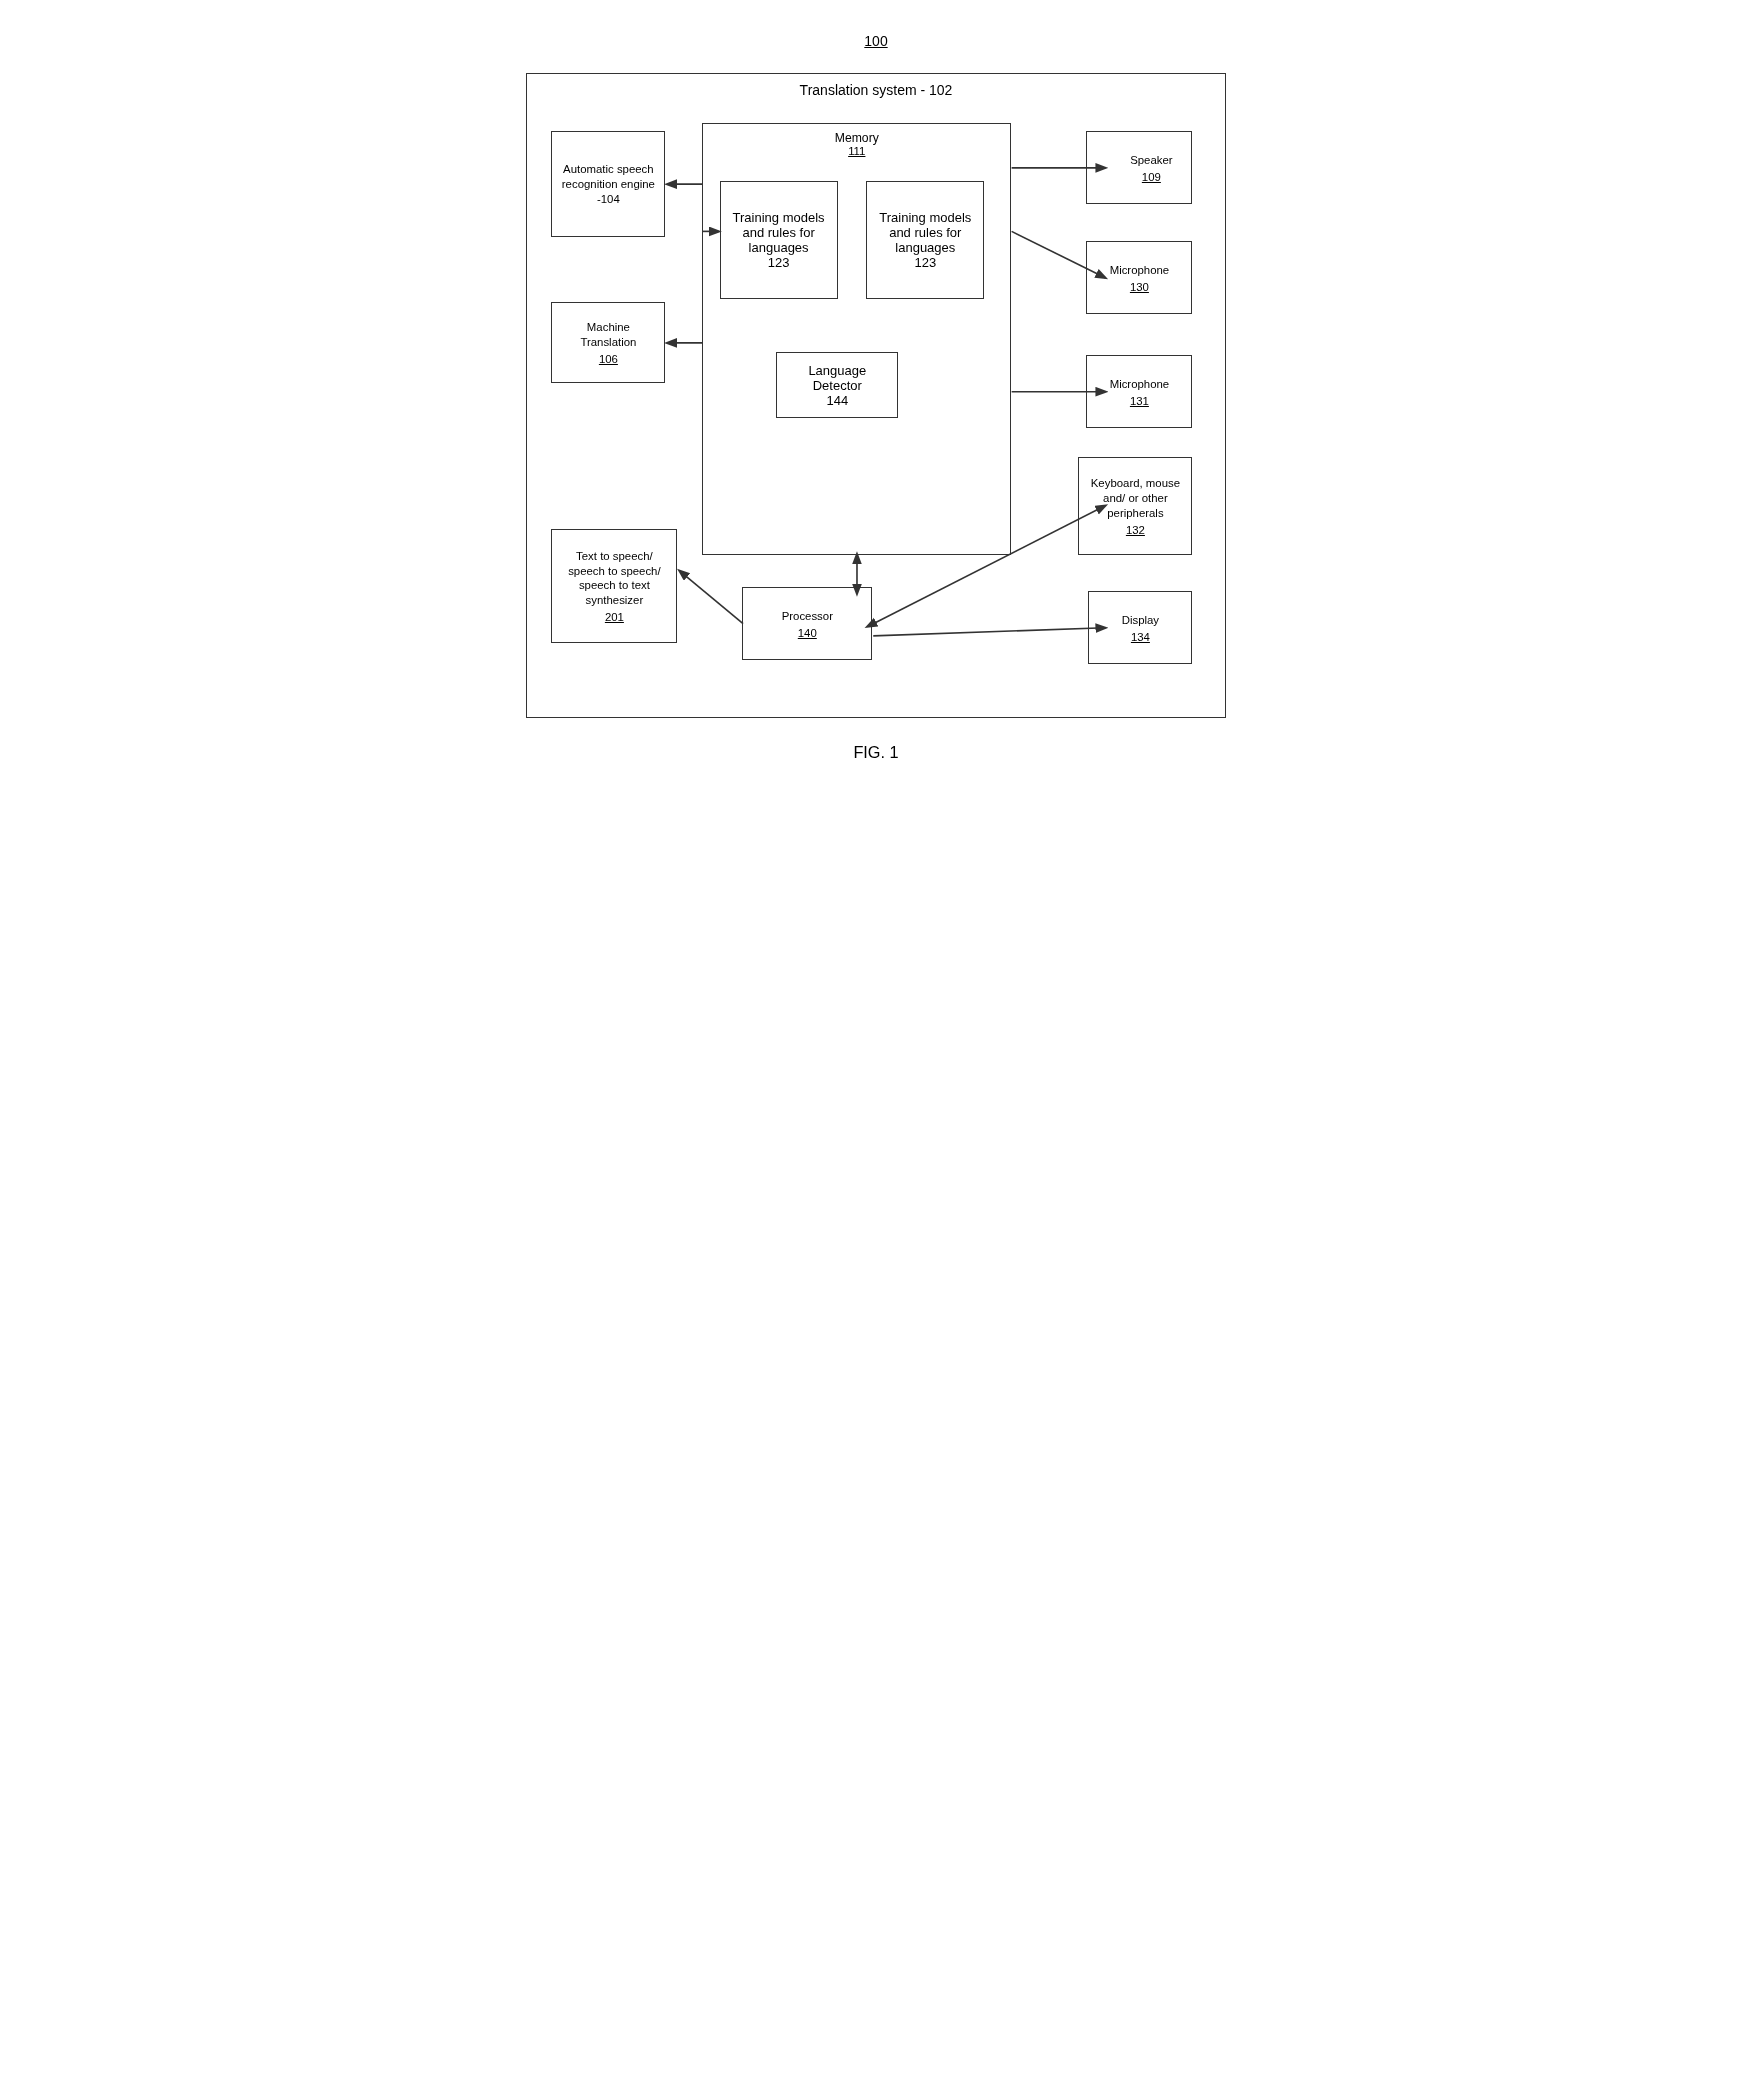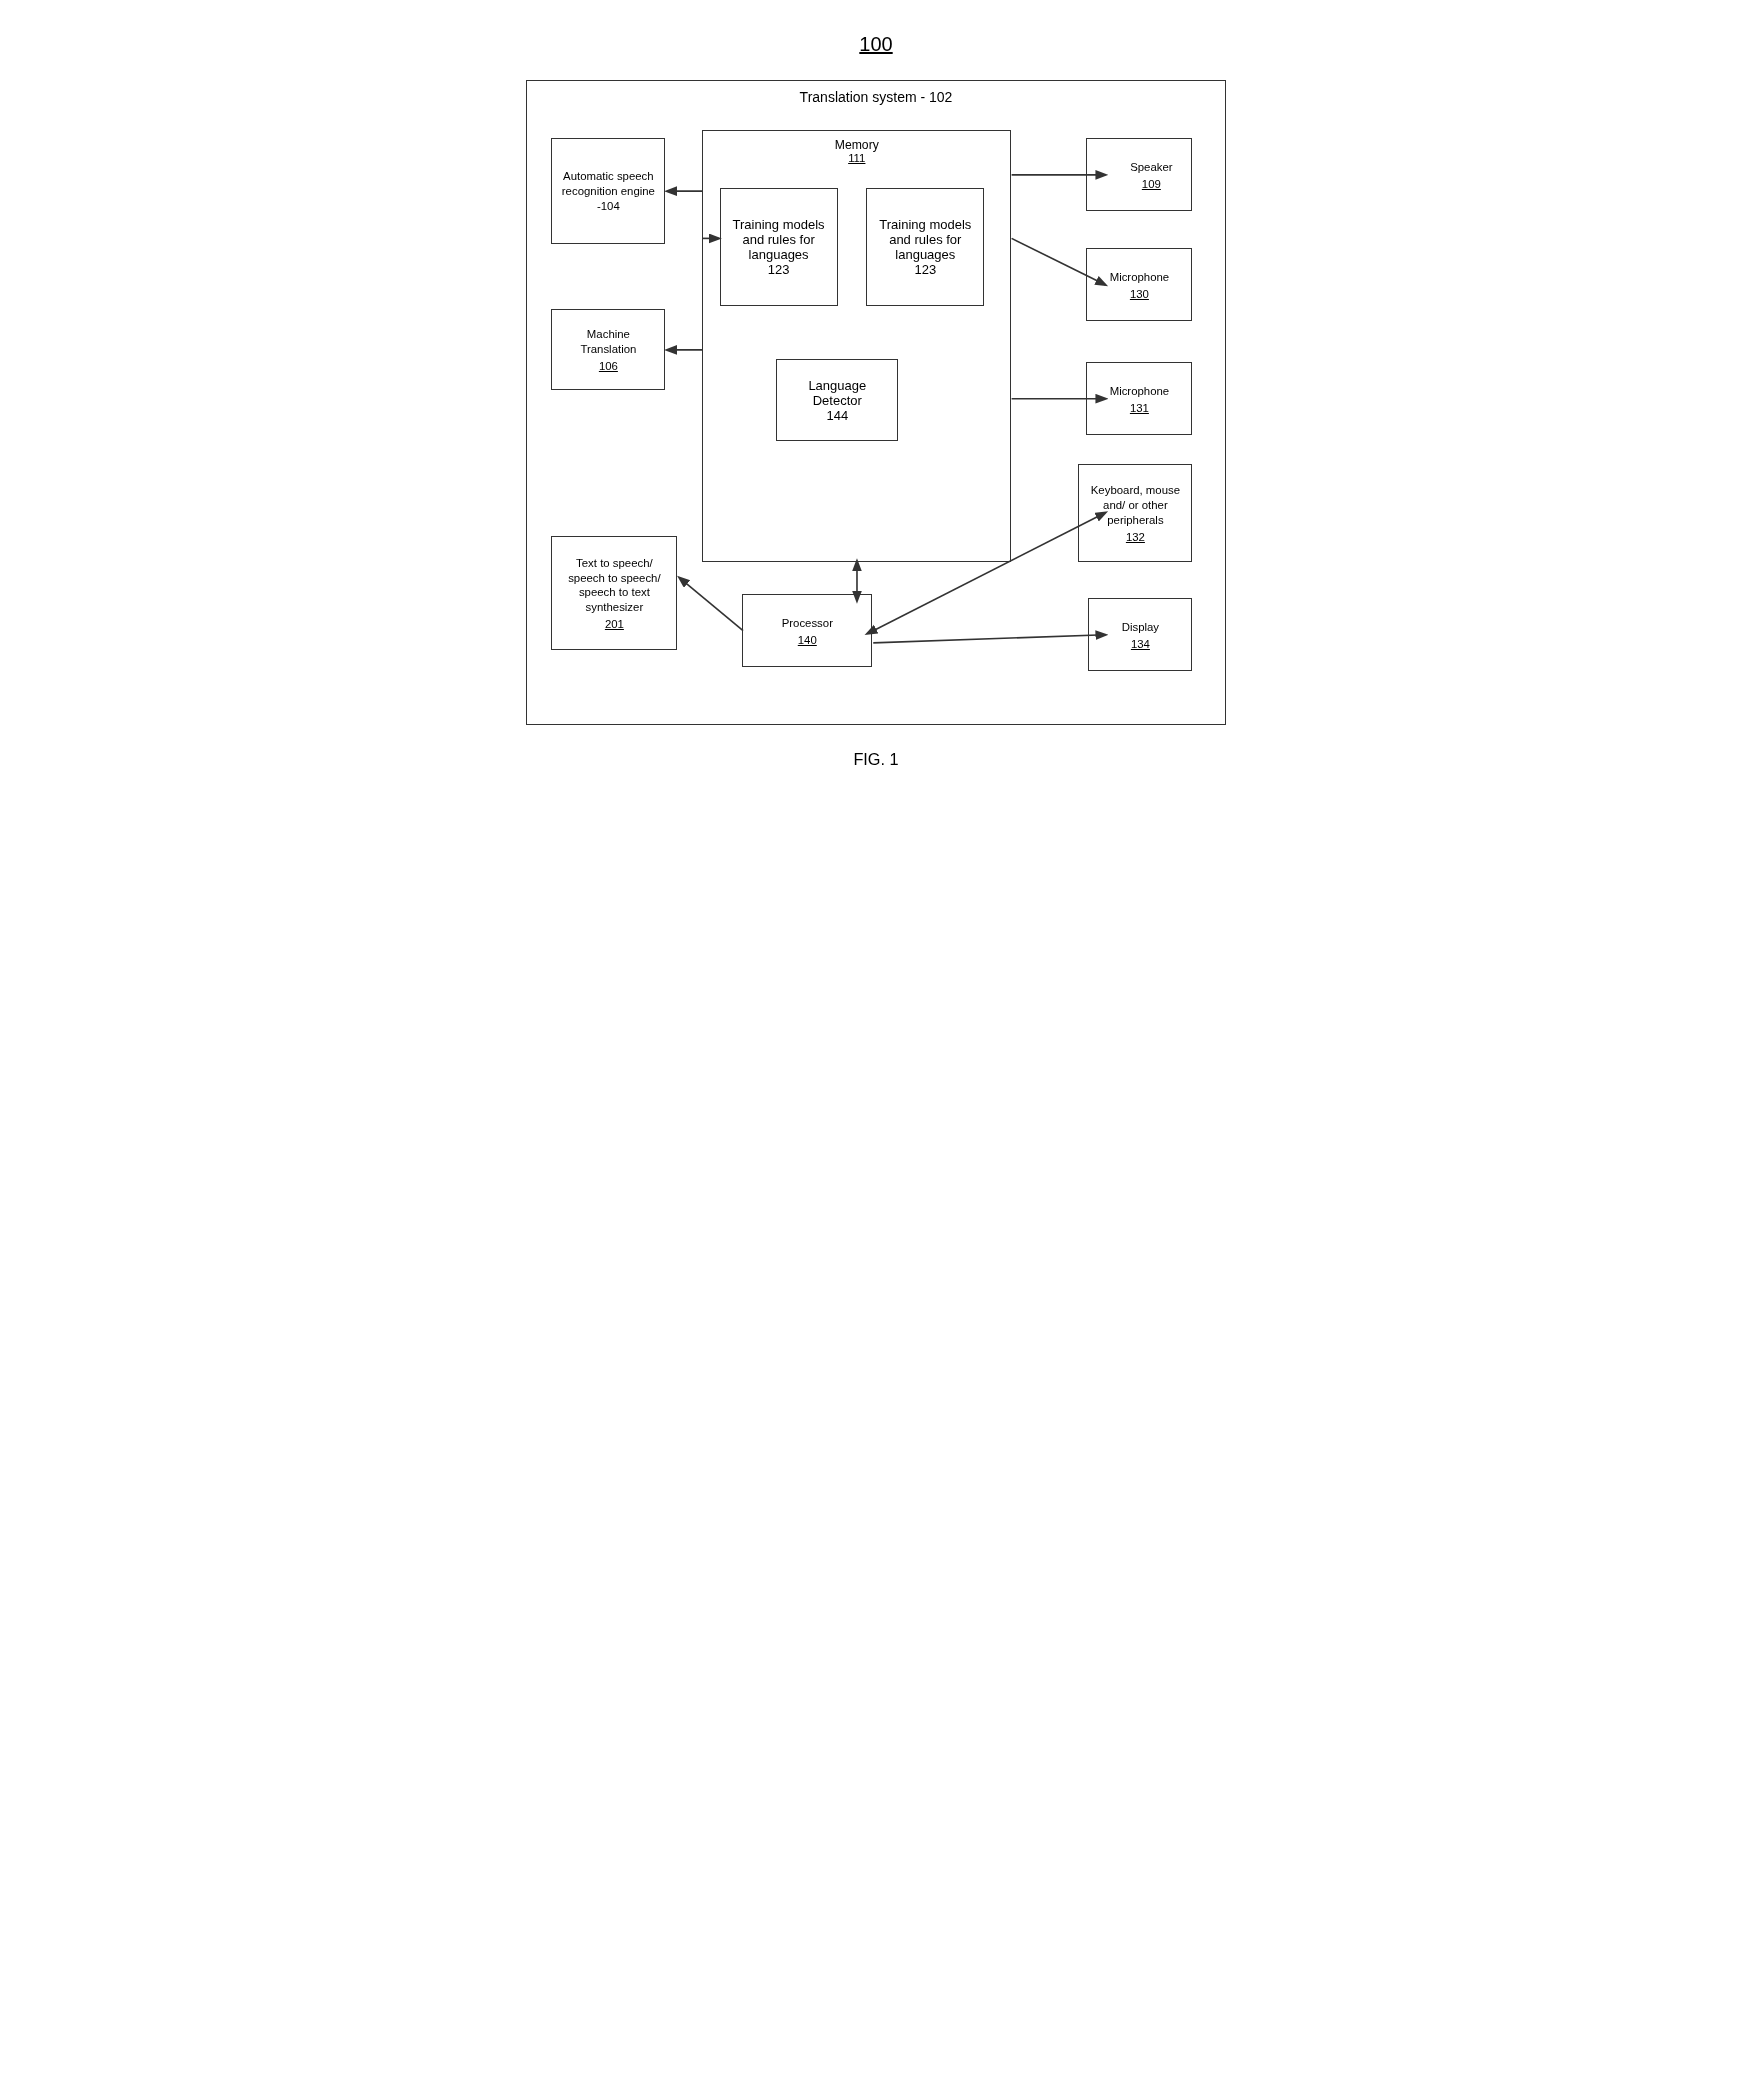--- a/index.html
+++ b/index.html
@@ -6,21 +6,21 @@
     body {
       background: #fff;
       font-family: Arial, sans-serif;
       display: flex;
       flex-direction: column;
       align-items: center;
       padding: 33px 16.3px 49px;
       min-height: 100vh;
     }
     .page-title {
-      font-size: 20px;
+      font-size: 14px;
       text-decoration: underline;
       margin-bottom: 24.4px;
       font-weight: normal;
     }
     .outer-box {
       border: 1.6px solid #333;
       position: relative;
       width: 700px;
       min-height: 635px;
       padding: 16.3px;
@@ -97,21 +97,21 @@
       left: 163px; top: 57px;
       width: 118px; height: 118px;
       display: flex; flex-direction: column;
       align-items: center; justify-content: center;
       text-align: center; padding: 4.9px;
     }
     .box-langdetect {
       position: absolute;
       border: 1.6px solid #333;
       left: 73px; top: 228px;
-      width: 122px; height: 82px;
+      width: 122px; height: 66px;
       display: flex; flex-direction: column;
       align-items: center; justify-content: center;
       text-align: center; padding: 4.9px;
     }
     .box-processor {
       left: 199px; top: 472px;
       width: 130px; height: 73px;
     }
     
     .box-speaker {

